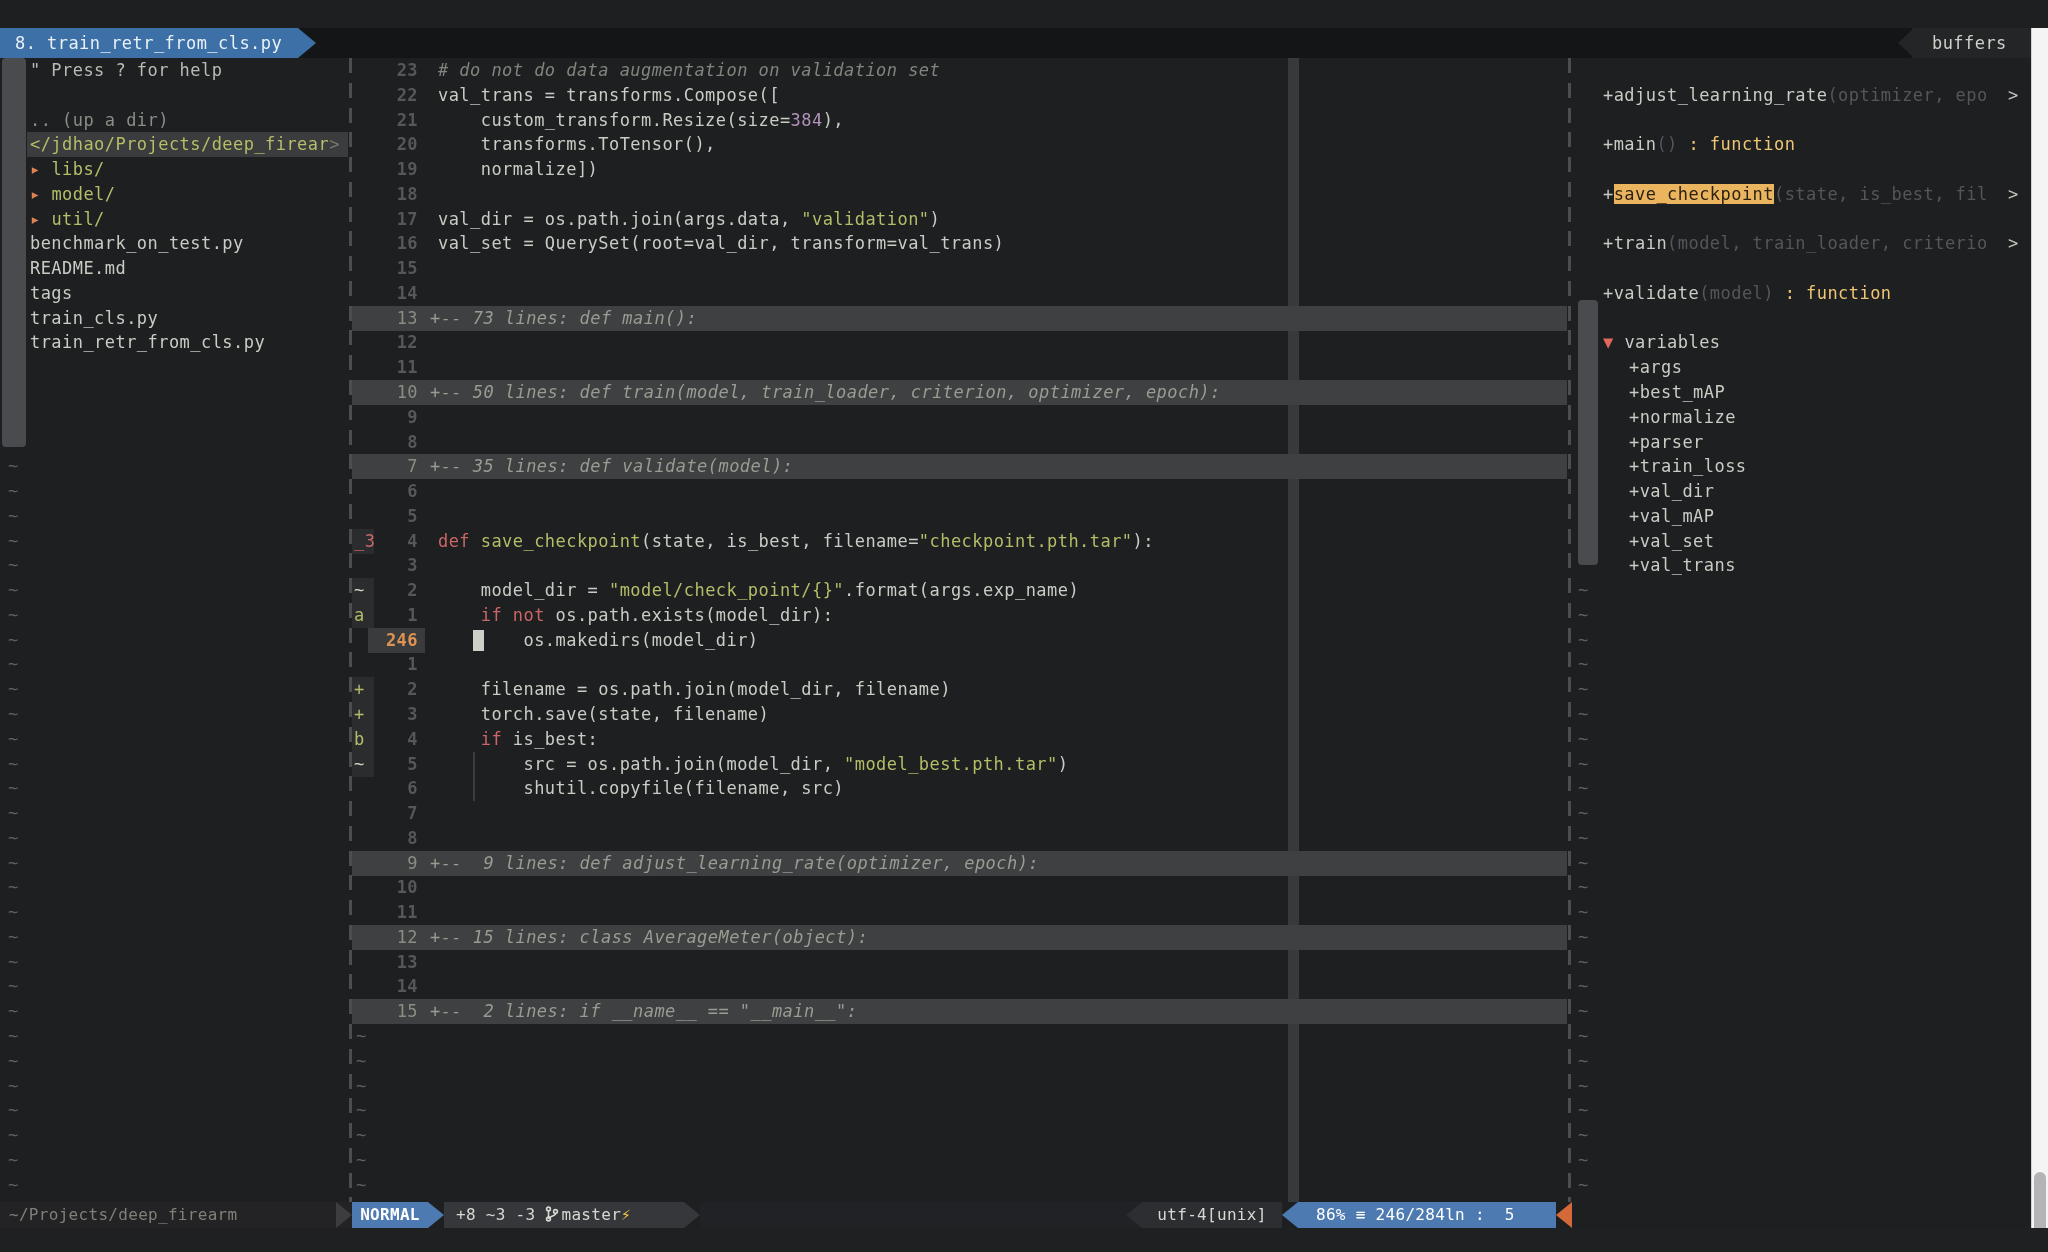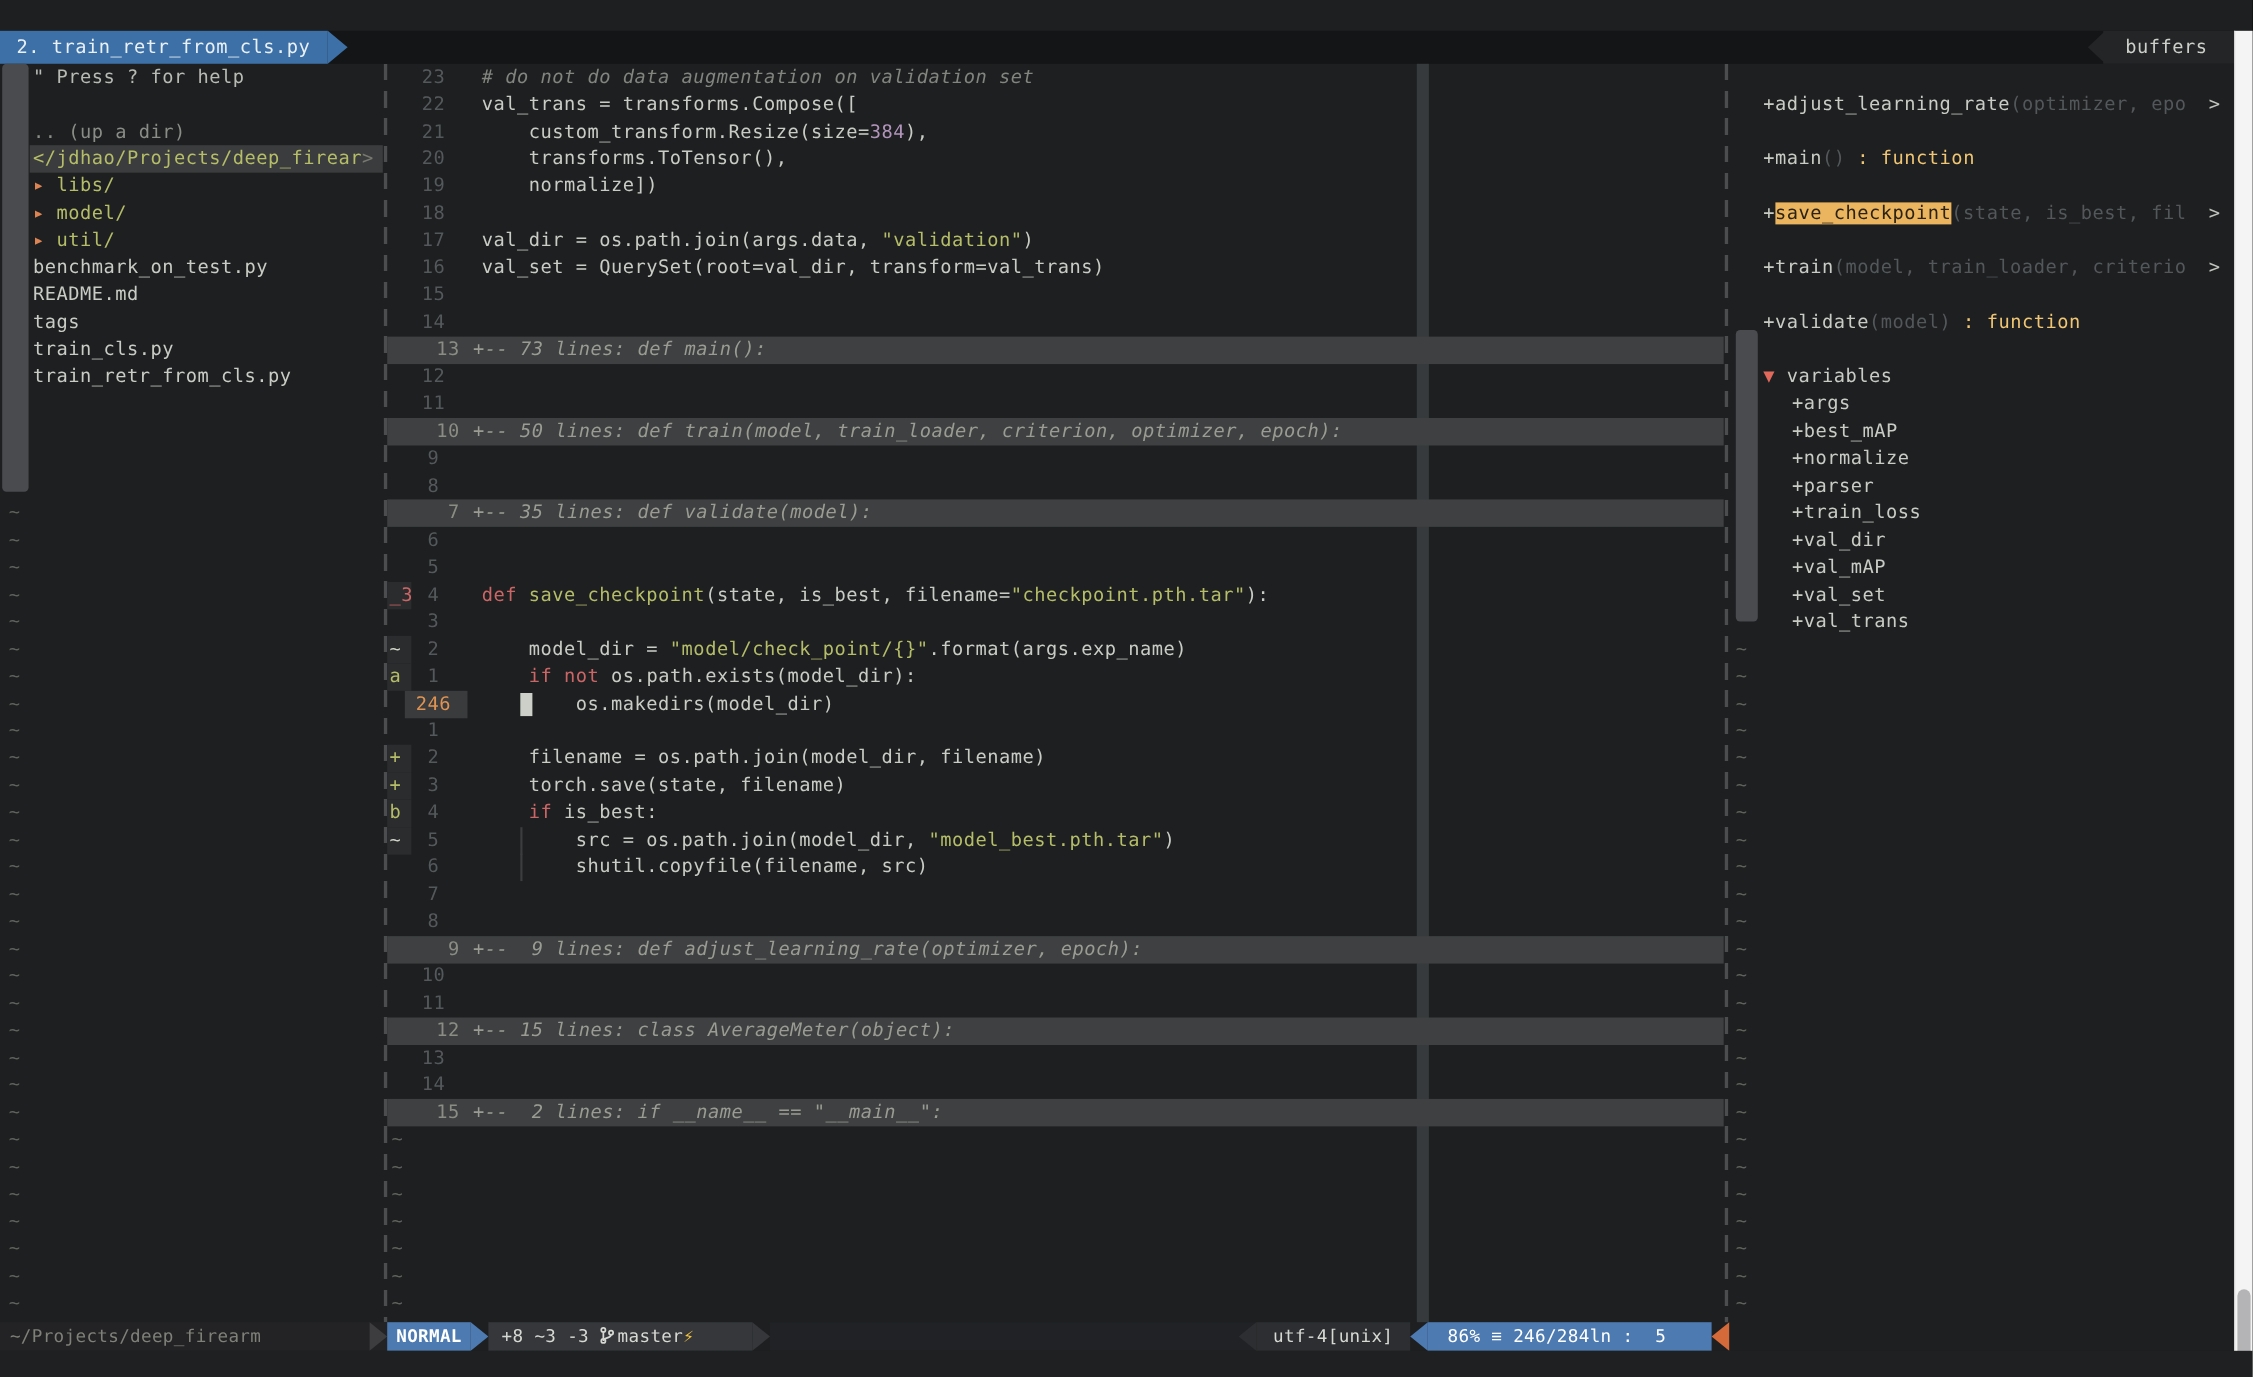--- a/index.html
+++ b/index.html
@@ -43,21 +43,21 @@
 
   
   .nt-help{color:#b8bab4;} .nt-up{color:var(--c-dim);}
   .nt-root-bg{position:absolute;left:27px;right:0;top:0;bottom:0;background:var(--c-nerd_root_bg);}
   .nt-root{color:var(--c-green);} .nt-trunc{color:#77786f;}
   .nt-arrow{color:var(--c-orange);} .nt-dir{color:var(--c-green);} .nt-file{color:var(--c-fg);}
 
   
   .sign-cell{position:absolute;left:0;top:0;width:22px;bottom:0;background:var(--c-sign_cell);}
   .sign{position:absolute;left:2px;} .sr{color:var(--c-red);} .sg{color:var(--c-green);} .sp{color:#cfd2c4;}
-  .lnum{position:absolute;left:18px;width:48px;text-align:center;color:var(--c-linenr);}
+  .lnum{position:absolute;left:18px;width:48px;text-align:right;color:var(--c-linenr);font-weight:bold;}
   .lnum-cur-bg{position:absolute;left:16px;width:57px;top:0;bottom:0;background:#3a3b3d;}
   .lnum-cur{color:var(--c-cur_linenr);}
   .ltext{position:absolute;left:86px;}
   .fold-bg{position:absolute;left:0;right:0;top:0;bottom:0;background:var(--c-fold_bg);}
   .fold-num{position:absolute;left:18px;width:48px;text-align:right;color:var(--c-fold_num);}
   .fold-text{position:absolute;left:78px;color:var(--c-fold_fg);font-style:italic;}
   .tk-d{color:var(--c-fg);margin-top:36px;} .tk-k{color:var(--c-red);} .tk-s{color:var(--c-green);}
   .tk-f{color:var(--c-green);} .tk-n{color:var(--c-purple);} .tk-c{color:var(--c-comment);font-style:italic;}
   #colorcolumn{left:936px;top:0;width:11px;height:1144px;background:var(--c-cc);}
   #cursor{left:121px;top:2px;width:11px;height:21px;background:var(--c-cursor);}
@@ -102,21 +102,21 @@
 
   #cmdline{left:0;top:1228px;width:2048px;height:24px;background:#1e2022;}
 </style>
 </head>
 <body>
 
 <div id="screen">
 
 
   <div id="tabline" class="abs mono">
-    <div id="tab-current">2. train_retr_from_cls.py</div>
+    <div id="tab-current">8. train_retr_from_cls.py</div>
     <div id="tab-arrow"></div>
     <div id="buffers-block"></div>
     <div id="buffers-arrow"></div>
     <div id="buffers-label" class="mono">buffers</div>
   </div>
 
   <div id="nerdtree" class="abs mono"><div class="row" style="top: 0px;"><span style="position: absolute; left: 30px;"><span class="nt-help">" Press ? for help</span></span></div><div class="row" style="top: 24.77px;"></div><div class="row" style="top: 49.54px;"><span style="position: absolute; left: 30px;"><span class="nt-up">.. (up a dir)</span></span></div><div class="row" style="top: 74.31px;"><div class="nt-root-bg"></div><span style="position: absolute; left: 30px;"><span class="nt-root">&lt;/jdhao/Projects/deep_firear</span><span class="nt-trunc">&gt;</span></span></div><div class="row" style="top: 99.08px;"><span style="position: absolute; left: 30px;"><span class="nt-arrow">▸ </span><span class="nt-dir">libs/</span></span></div><div class="row" style="top: 123.85px;"><span style="position: absolute; left: 30px;"><span class="nt-arrow">▸ </span><span class="nt-dir">model/</span></span></div><div class="row" style="top: 148.62px;"><span style="position: absolute; left: 30px;"><span class="nt-arrow">▸ </span><span class="nt-dir">util/</span></span></div><div class="row" style="top: 173.39px;"><span style="position: absolute; left: 30px;"><span class="nt-file">benchmark_on_test.py</span></span></div><div class="row" style="top: 198.16px;"><span style="position: absolute; left: 30px;"><span class="nt-file">README.md</span></span></div><div class="row" style="top: 222.93px;"><span style="position: absolute; left: 30px;"><span class="nt-file">tags</span></span></div><div class="row" style="top: 247.7px;"><span style="position: absolute; left: 30px;"><span class="nt-file">train_cls.py</span></span></div><div class="row" style="top: 272.47px;"><span style="position: absolute; left: 30px;"><span class="nt-file">train_retr_from_cls.py</span></span></div><div class="row" style="top: 396.32px;"><span class="tilde" style="position: absolute; left: 8px;">~</span></div><div class="row" style="top: 421.09px;"><span class="tilde" style="position: absolute; left: 8px;">~</span></div><div class="row" style="top: 445.86px;"><span class="tilde" style="position: absolute; left: 8px;">~</span></div><div class="row" style="top: 470.63px;"><span class="tilde" style="position: absolute; left: 8px;">~</span></div><div class="row" style="top: 495.4px;"><span class="tilde" style="position: absolute; left: 8px;">~</span></div><div class="row" style="top: 520.17px;"><span class="tilde" style="position: absolute; left: 8px;">~</span></div><div class="row" style="top: 544.94px;"><span class="tilde" style="position: absolute; left: 8px;">~</span></div><div class="row" style="top: 569.71px;"><span class="tilde" style="position: absolute; left: 8px;">~</span></div><div class="row" style="top: 594.48px;"><span class="tilde" style="position: absolute; left: 8px;">~</span></div><div class="row" style="top: 619.25px;"><span class="tilde" style="position: absolute; left: 8px;">~</span></div><div class="row" style="top: 644.02px;"><span class="tilde" style="position: absolute; left: 8px;">~</span></div><div class="row" style="top: 668.79px;"><span class="tilde" style="position: absolute; left: 8px;">~</span></div><div class="row" style="top: 693.56px;"><span class="tilde" style="position: absolute; left: 8px;">~</span></div><div class="row" style="top: 718.33px;"><span class="tilde" style="position: absolute; left: 8px;">~</span></div><div class="row" style="top: 743.1px;"><span class="tilde" style="position: absolute; left: 8px;">~</span></div><div class="row" style="top: 767.87px;"><span class="tilde" style="position: absolute; left: 8px;">~</span></div><div class="row" style="top: 792.64px;"><span class="tilde" style="position: absolute; left: 8px;">~</span></div><div class="row" style="top: 817.41px;"><span class="tilde" style="position: absolute; left: 8px;">~</span></div><div class="row" style="top: 842.18px;"><span class="tilde" style="position: absolute; left: 8px;">~</span></div><div class="row" style="top: 866.95px;"><span class="tilde" style="position: absolute; left: 8px;">~</span></div><div class="row" style="top: 891.72px;"><span class="tilde" style="position: absolute; left: 8px;">~</span></div><div class="row" style="top: 916.49px;"><span class="tilde" style="position: absolute; left: 8px;">~</span></div><div class="row" style="top: 941.26px;"><span class="tilde" style="position: absolute; left: 8px;">~</span></div><div class="row" style="top: 966.03px;"><span class="tilde" style="position: absolute; left: 8px;">~</span></div><div class="row" style="top: 990.8px;"><span class="tilde" style="position: absolute; left: 8px;">~</span></div><div class="row" style="top: 1015.57px;"><span class="tilde" style="position: absolute; left: 8px;">~</span></div><div class="row" style="top: 1040.34px;"><span class="tilde" style="position: absolute; left: 8px;">~</span></div><div class="row" style="top: 1065.11px;"><span class="tilde" style="position: absolute; left: 8px;">~</span></div><div class="row" style="top: 1089.88px;"><span class="tilde" style="position: absolute; left: 8px;">~</span></div><div class="row" style="top: 1114.65px;"><span class="tilde" style="position: absolute; left: 8px;">~</span></div></div>
   <div id="sep-nerd" class="sep abs"></div>
   <div id="editor" class="abs mono"><div id="colorcolumn" class="abs"></div><div class="row" style="top: 0px;"><div class="lnum">23</div><div class="ltext"><span class="tk-c"># do not do data augmentation on validation set</span></div></div><div class="row" style="top: 24.77px;"><div class="lnum">22</div><div class="ltext"><span class="tk-d">val_trans = transforms.Compose([</span></div></div><div class="row" style="top: 49.54px;"><div class="lnum">21</div><div class="ltext"><span class="tk-d">    custom_transform.Resize(size=</span><span class="tk-n">384</span><span class="tk-d">),</span></div></div><div class="row" style="top: 74.31px;"><div class="lnum">20</div><div class="ltext"><span class="tk-d">    transforms.ToTensor(),</span></div></div><div class="row" style="top: 99.08px;"><div class="lnum">19</div><div class="ltext"><span class="tk-d">    normalize])</span></div></div><div class="row" style="top: 123.85px;"><div class="lnum">18</div><div class="ltext"></div></div><div class="row" style="top: 148.62px;"><div class="lnum">17</div><div class="ltext"><span class="tk-d">val_dir = os.path.join(args.data, </span><span class="tk-s">"validation"</span><span class="tk-d">)</span></div></div><div class="row" style="top: 173.39px;"><div class="lnum">16</div><div class="ltext"><span class="tk-d">val_set = QuerySet(root=val_dir, transform=val_trans)</span></div></div><div class="row" style="top: 198.16px;"><div class="lnum">15</div><div class="ltext"></div></div><div class="row" style="top: 222.93px;"><div class="lnum">14</div><div class="ltext"></div></div><div class="row" style="top: 247.7px;"><div class="fold-bg"></div><div class="fold-num">13</div><div class="fold-text">+-- 73 lines: def main():</div></div><div class="row" style="top: 272.47px;"><div class="lnum">12</div><div class="ltext"></div></div><div class="row" style="top: 297.24px;"><div class="lnum">11</div><div class="ltext"></div></div><div class="row" style="top: 322.01px;"><div class="fold-bg"></div><div class="fold-num">10</div><div class="fold-text">+-- 50 lines: def train(model, train_loader, criterion, optimizer, epoch):</div></div><div class="row" style="top: 346.78px;"><div class="lnum">9</div><div class="ltext"></div></div><div class="row" style="top: 371.55px;"><div class="lnum">8</div><div class="ltext"></div></div><div class="row" style="top: 396.32px;"><div class="fold-bg"></div><div class="fold-num">7</div><div class="fold-text">+-- 35 lines: def validate(model):</div></div><div class="row" style="top: 421.09px;"><div class="lnum">6</div><div class="ltext"></div></div><div class="row" style="top: 445.86px;"><div class="lnum">5</div><div class="ltext"></div></div><div class="row" style="top: 470.63px;"><div class="sign-cell"></div><div class="sign sr">_3</div><div class="lnum">4</div><div class="ltext"><span class="tk-k">def</span><span class="tk-d"> </span><span class="tk-f">save_checkpoint</span><span class="tk-d">(state, is_best, filename=</span><span class="tk-s">"checkpoint.pth.tar"</span><span class="tk-d">):</span></div></div><div class="row" style="top: 495.4px;"><div class="lnum">3</div><div class="ltext"></div></div><div class="row" style="top: 520.17px;"><div class="sign-cell"></div><div class="sign sp">~</div><div class="lnum">2</div><div class="ltext"><span class="tk-d">    model_dir = </span><span class="tk-s">"model/check_point/{}"</span><span class="tk-d">.format(args.exp_name)</span></div></div><div class="row" style="top: 544.94px;"><div class="sign-cell"></div><div class="sign sg">a</div><div class="lnum">1</div><div class="ltext"><span class="tk-d">    </span><span class="tk-k">if</span><span class="tk-d"> </span><span class="tk-k">not</span><span class="tk-d"> os.path.exists(model_dir):</span></div></div><div class="row" style="top: 569.71px;"><div class="lnum-cur-bg"></div><div class="lnum lnum-cur">246</div><div id="cursor" class="abs"></div><div class="ltext"><span class="tk-d">        os.makedirs(model_dir)</span></div></div><div class="row" style="top: 594.48px;"><div class="lnum">1</div><div class="ltext"></div></div><div class="row" style="top: 619.25px;"><div class="sign-cell"></div><div class="sign sg">+</div><div class="lnum">2</div><div class="ltext"><span class="tk-d">    filename = os.path.join(model_dir, filename)</span></div></div><div class="row" style="top: 644.02px;"><div class="sign-cell"></div><div class="sign sg">+</div><div class="lnum">3</div><div class="ltext"><span class="tk-d">    torch.save(state, filename)</span></div></div><div class="row" style="top: 668.79px;"><div class="sign-cell"></div><div class="sign sg">b</div><div class="lnum">4</div><div class="ltext"><span class="tk-d">    </span><span class="tk-k">if</span><span class="tk-d"> is_best:</span></div></div><div class="row" style="top: 693.56px;"><div class="sign-cell"></div><div class="sign sp">~</div><div class="lnum">5</div><div class="iguide"></div><div class="ltext"><span class="tk-d">        src = os.path.join(model_dir, </span><span class="tk-s">"model_best.pth.tar"</span><span class="tk-d">)</span></div></div><div class="row" style="top: 718.33px;"><div class="lnum">6</div><div class="iguide"></div><div class="ltext"><span class="tk-d">        shutil.copyfile(filename, src)</span></div></div><div class="row" style="top: 743.1px;"><div class="lnum">7</div><div class="ltext"></div></div><div class="row" style="top: 767.87px;"><div class="lnum">8</div><div class="ltext"></div></div><div class="row" style="top: 792.64px;"><div class="fold-bg"></div><div class="fold-num">9</div><div class="fold-text">+--  9 lines: def adjust_learning_rate(optimizer, epoch):</div></div><div class="row" style="top: 817.41px;"><div class="lnum">10</div><div class="ltext"></div></div><div class="row" style="top: 842.18px;"><div class="lnum">11</div><div class="ltext"></div></div><div class="row" style="top: 866.95px;"><div class="fold-bg"></div><div class="fold-num">12</div><div class="fold-text">+-- 15 lines: class AverageMeter(object):</div></div><div class="row" style="top: 891.72px;"><div class="lnum">13</div><div class="ltext"></div></div><div class="row" style="top: 916.49px;"><div class="lnum">14</div><div class="ltext"></div></div><div class="row" style="top: 941.26px;"><div class="fold-bg"></div><div class="fold-num">15</div><div class="fold-text">+--  2 lines: if __name__ == "__main__":</div></div><div class="row" style="top: 966.03px;"><div class="code-tilde tilde">~</div></div><div class="row" style="top: 990.8px;"><div class="code-tilde tilde">~</div></div><div class="row" style="top: 1015.57px;"><div class="code-tilde tilde">~</div></div><div class="row" style="top: 1040.34px;"><div class="code-tilde tilde">~</div></div><div class="row" style="top: 1065.11px;"><div class="code-tilde tilde">~</div></div><div class="row" style="top: 1089.88px;"><div class="code-tilde tilde">~</div></div><div class="row" style="top: 1114.65px;"><div class="code-tilde tilde">~</div></div></div>
   <div id="sep-tag" class="sep abs"></div>

